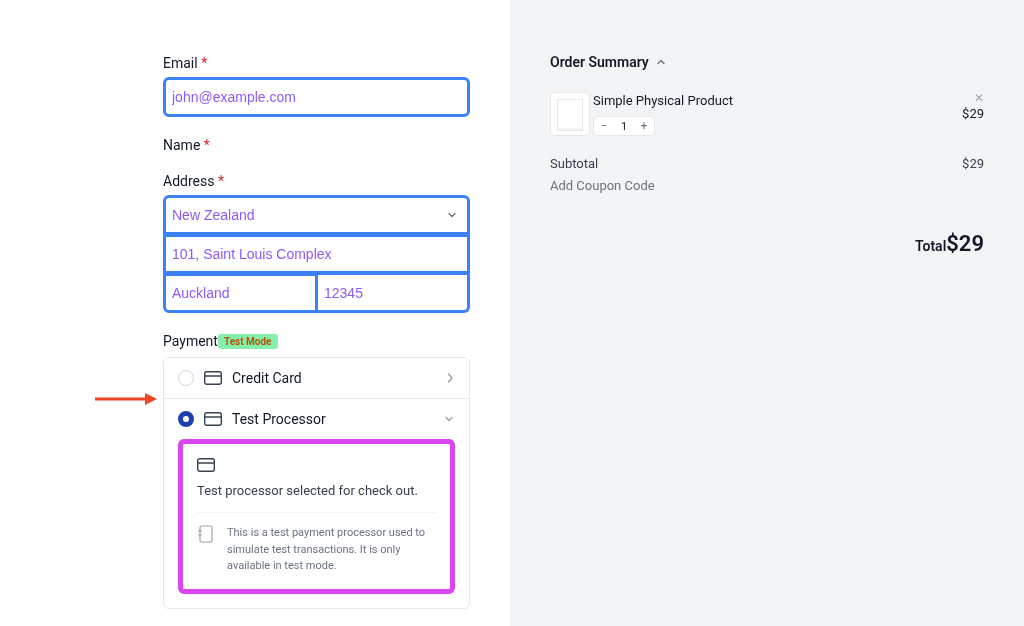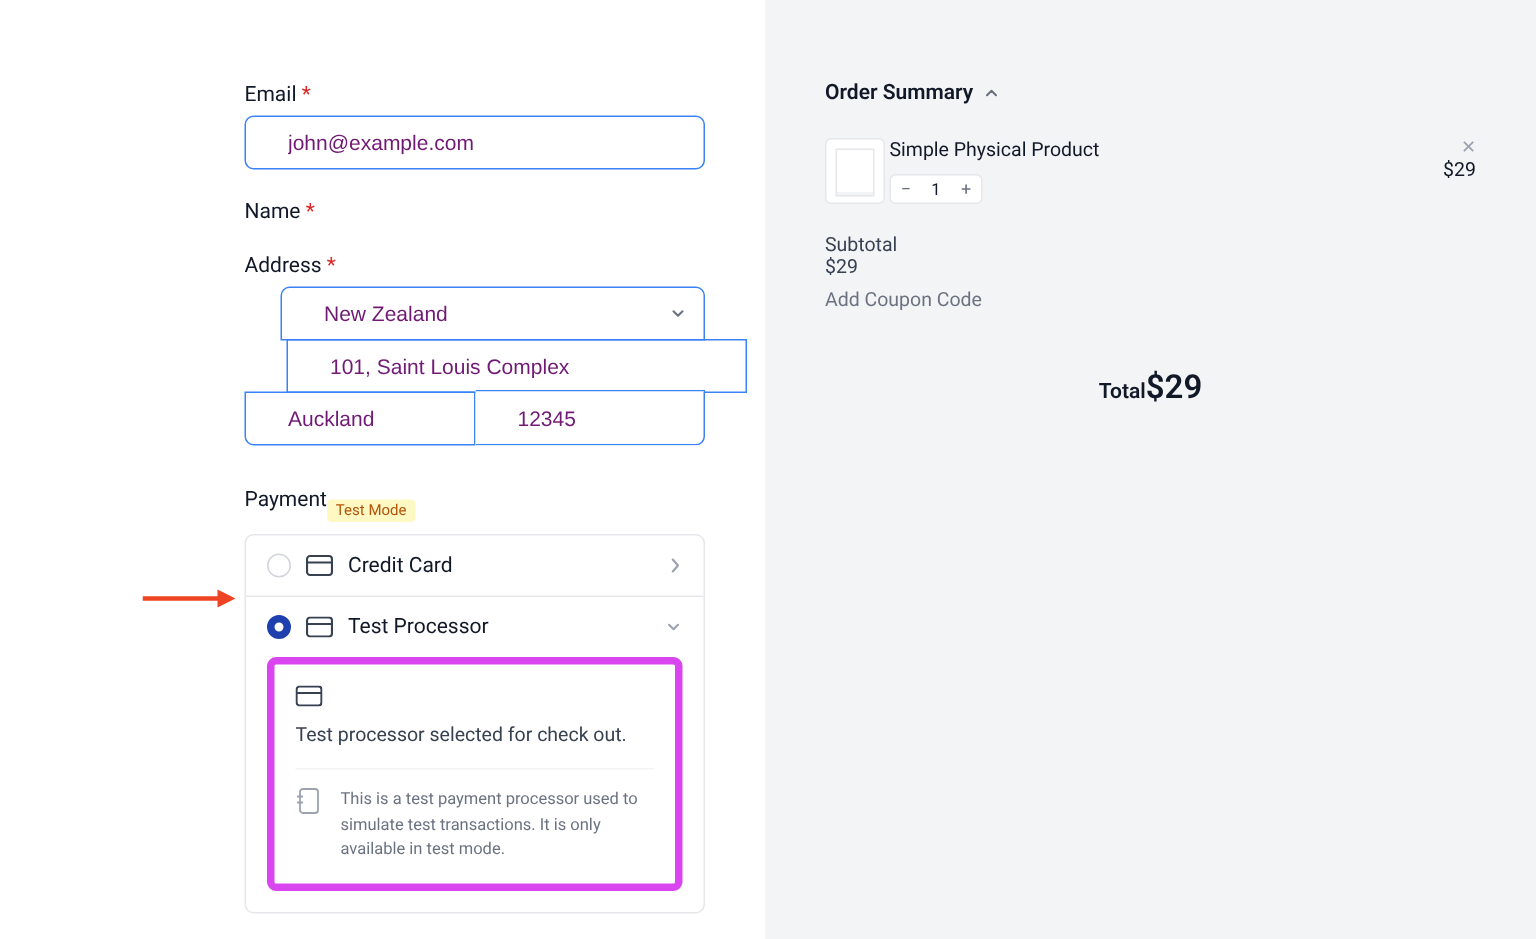--- a/index.html
+++ b/index.html
@@ -27,58 +27,56 @@
     .form-group { margin-bottom: 20px; }
     .label {
       font-size: 14px;
       color: #111827;
       margin-bottom: 6px;
       display: block;
     }
     .required { color: #dc2626; }
     .input {
       width: 100%;
-      border: 1px solid #3b82f6;
+      border: 3px solid #3b82f6;
       border-radius: 6px;
-      padding: 9px 28px;
+      padding: 9px 6px;
       font-size: 14px;
-      color: #701a75;
+      color: #8b5cf6;
       background: #fff;
     }
     .input-group-stacked .input { border-radius: 0; margin-top: -1px; }
     .input-group-stacked .input:first-child { border-top-left-radius: 6px; border-top-right-radius: 6px; margin-top: 0;}
     .input-group-stacked .input-row:last-child .input { border-bottom-left-radius: 6px; border-bottom-right-radius: 6px; }
     .input-row { display: flex; }
     .input-row .input + .input { border-left: none; }
     .select {
       position: relative;
-      margin-left: 24px;
     }
     .select .input { padding-right: 30px; }
     .select .chevron {
       position: absolute;
       right: 12px;
       top: 50%;
       transform: translateY(-50%);
       pointer-events: none;
       color: #6b7280;
     }
     .payment-header {
       display: flex;
       align-items: center;
       margin-bottom: 8px;
     }
     .test-mode-badge {
-      background: #fef9c3;
+      background: #86efac;
       color: #b45309;
       font-size: 10px;
-      font-weight: 400;
+      font-weight: 700;
       padding: 2px 6px;
       border-radius: 3px;
-      margin-top: 16px;
     }
     .payment-box {
       border: 1px solid #e5e7eb;
       border-radius: 6px;
       overflow: hidden;
     }
     .payment-option {
       display: flex;
       align-items: center;
       padding: 12px 14px;
@@ -216,32 +214,31 @@
     .item-price {
       font-size: 13px;
       color: #111827;
     }
     .summary-row {
       display: flex;
       justify-content: space-between;
       margin-bottom: 6px;
       font-size: 13px;
       color: #374151;
-      flex-direction: column;
     }
     .coupon-link {
       font-size: 13px;
       color: #6b7280;
       cursor: pointer;
       margin-bottom: 20px;
       display: inline-block;
     }
     .total-row {
       display: flex;
-      justify-content: center;
+      justify-content: flex-end;
       align-items: baseline;
       margin-top: 18px;
     }
     .total-label { font-weight: 600; font-size: 14px; }
     .total-value { font-weight: 600; font-size: 22px; color: #111827; }
     svg { display: block; }
   </style>
 </head>
 <body>
 
@@ -271,21 +268,21 @@
     </label>
     <div class="input-group-stacked">
       <div class="select">
         <input class="input" style="border-radius: 6px 6px 0px 0px;" readonly="" value="New Zealand">
         <span class="chevron">
           <svg width="12" height="12" viewBox="0 0 12 12">
               <path d="M3 4.5 L6 7.5 L9 4.5" stroke="currentColor" stroke-width="1.4" fill="none" stroke-linecap="round" stroke-linejoin="round"></path>
             </svg>
         </span>
       </div>
-      <input class="input" style="border-radius: 0px; margin-top: -1px; margin-left: 28px;" value="101, Saint Louis Complex">
+      <input class="input" style="border-radius: 0px; margin-top: -1px;" value="101, Saint Louis Complex">
       <div class="input-row" style="margin-top:-1px;">
         <input class="input" style="border-radius: 0px 0px 0px 6px; flex: 1 1 0%;" value="Auckland">
         <input class="input" style="border-radius: 0px 0px 6px; flex: 1 1 0%; border-left: none;" value="12345">
       </div>
     </div>
   </div>
 
   <div class="form-group" style="margin-bottom:0;">
     <div class="payment-header">
       <span class="label" style="margin-bottom:0;">Payment</span>

